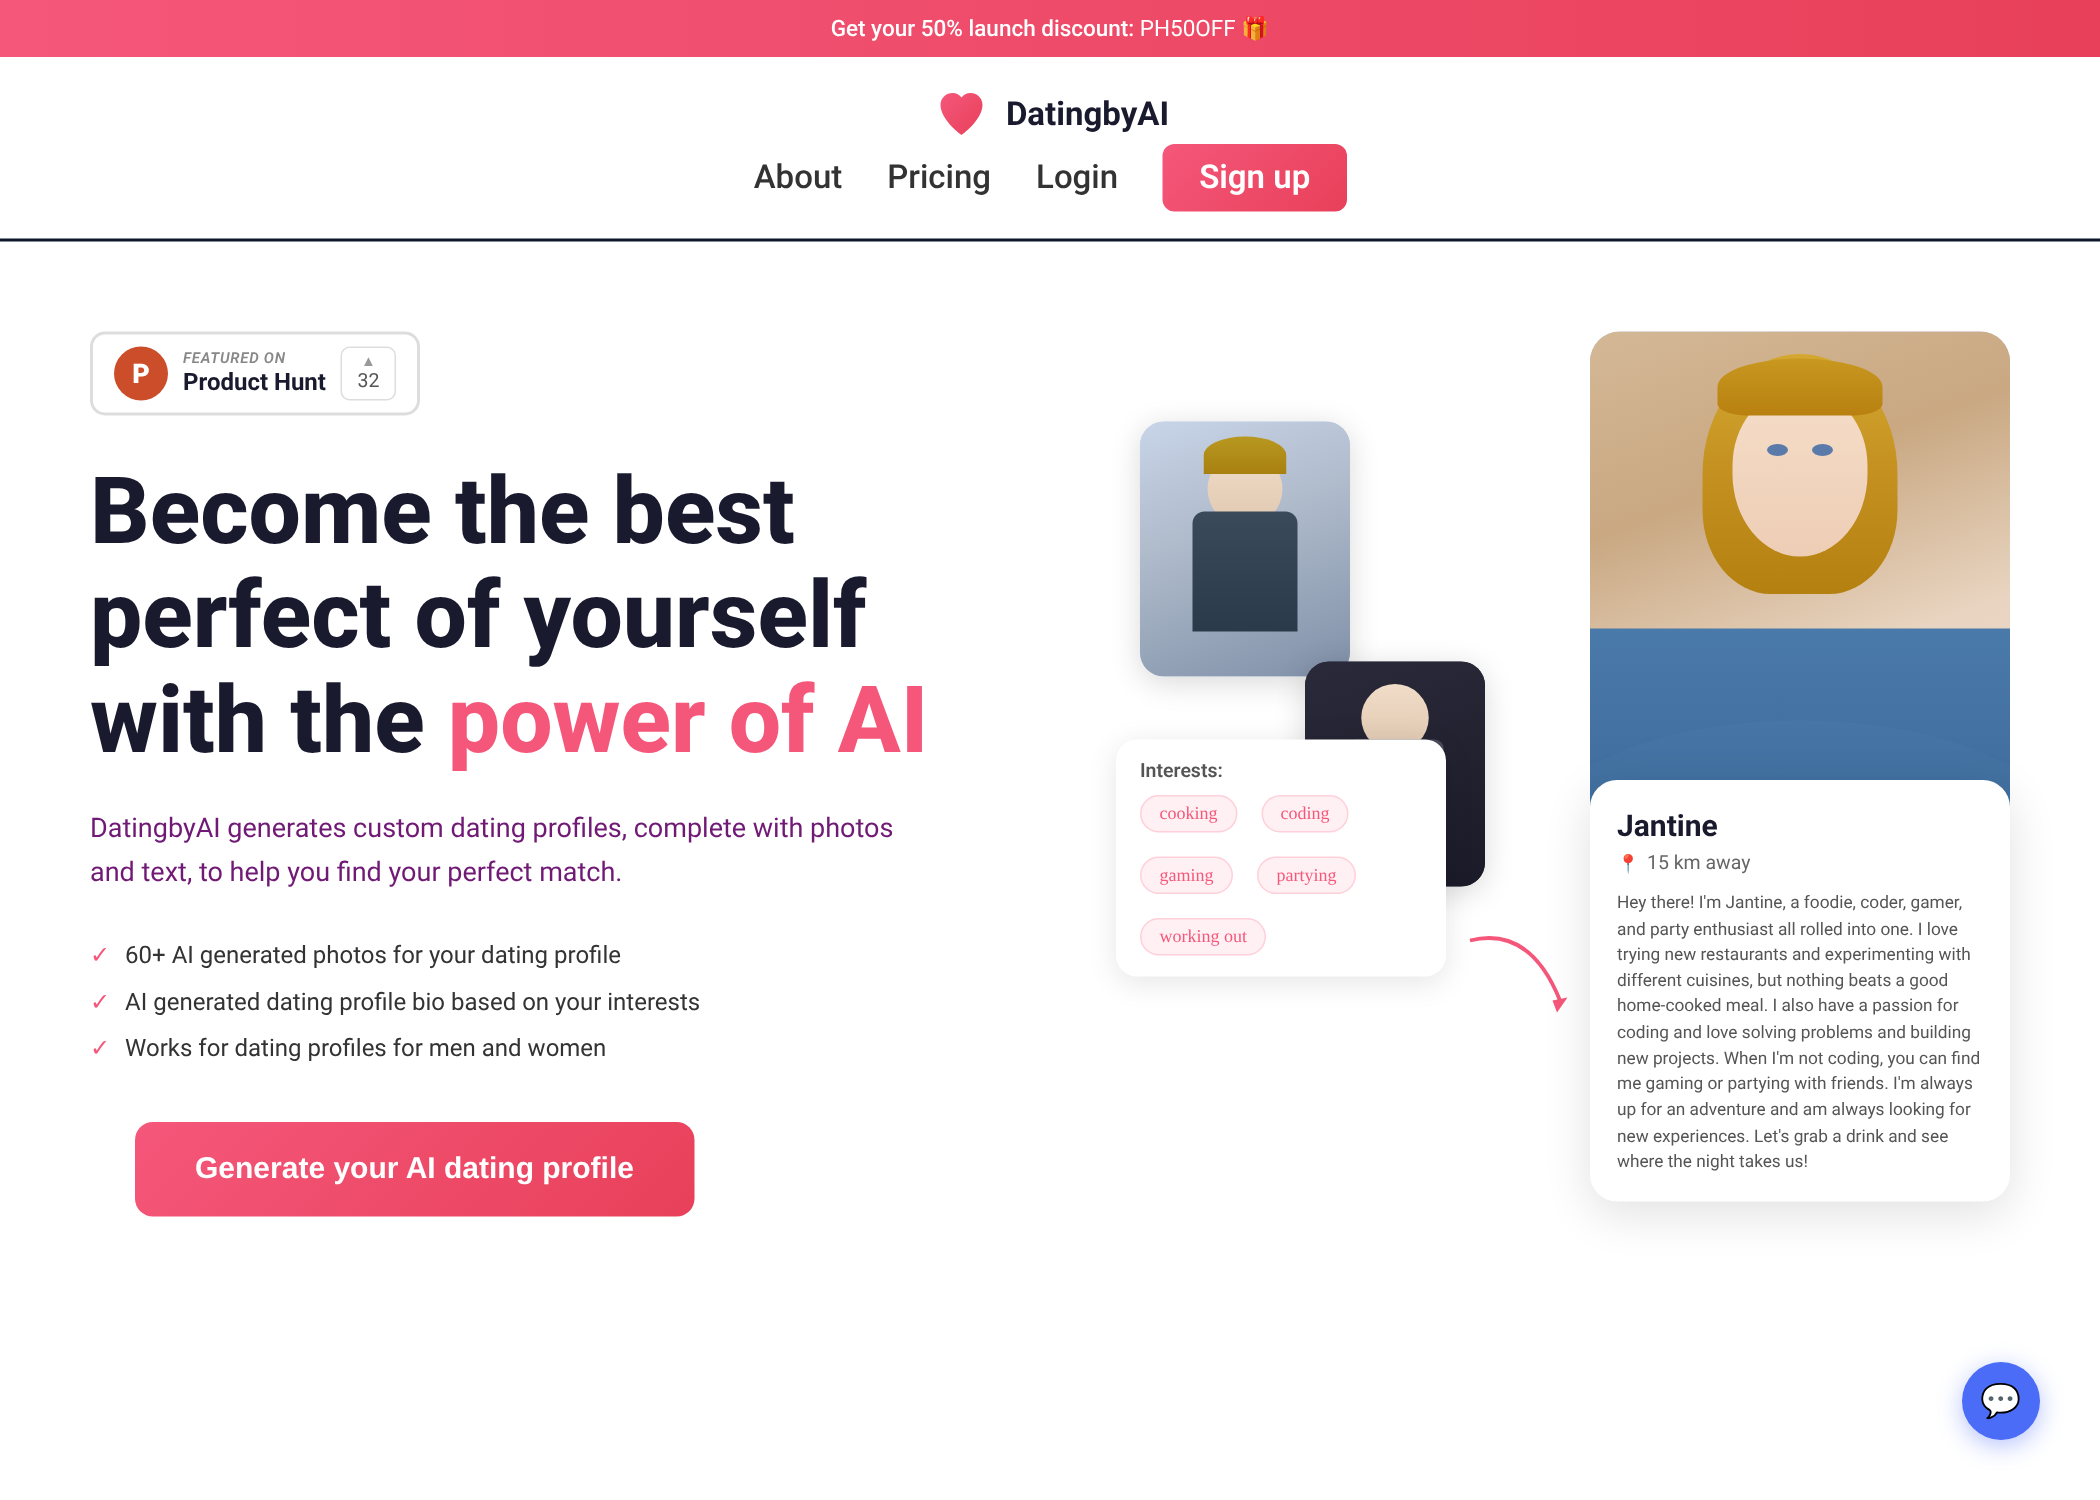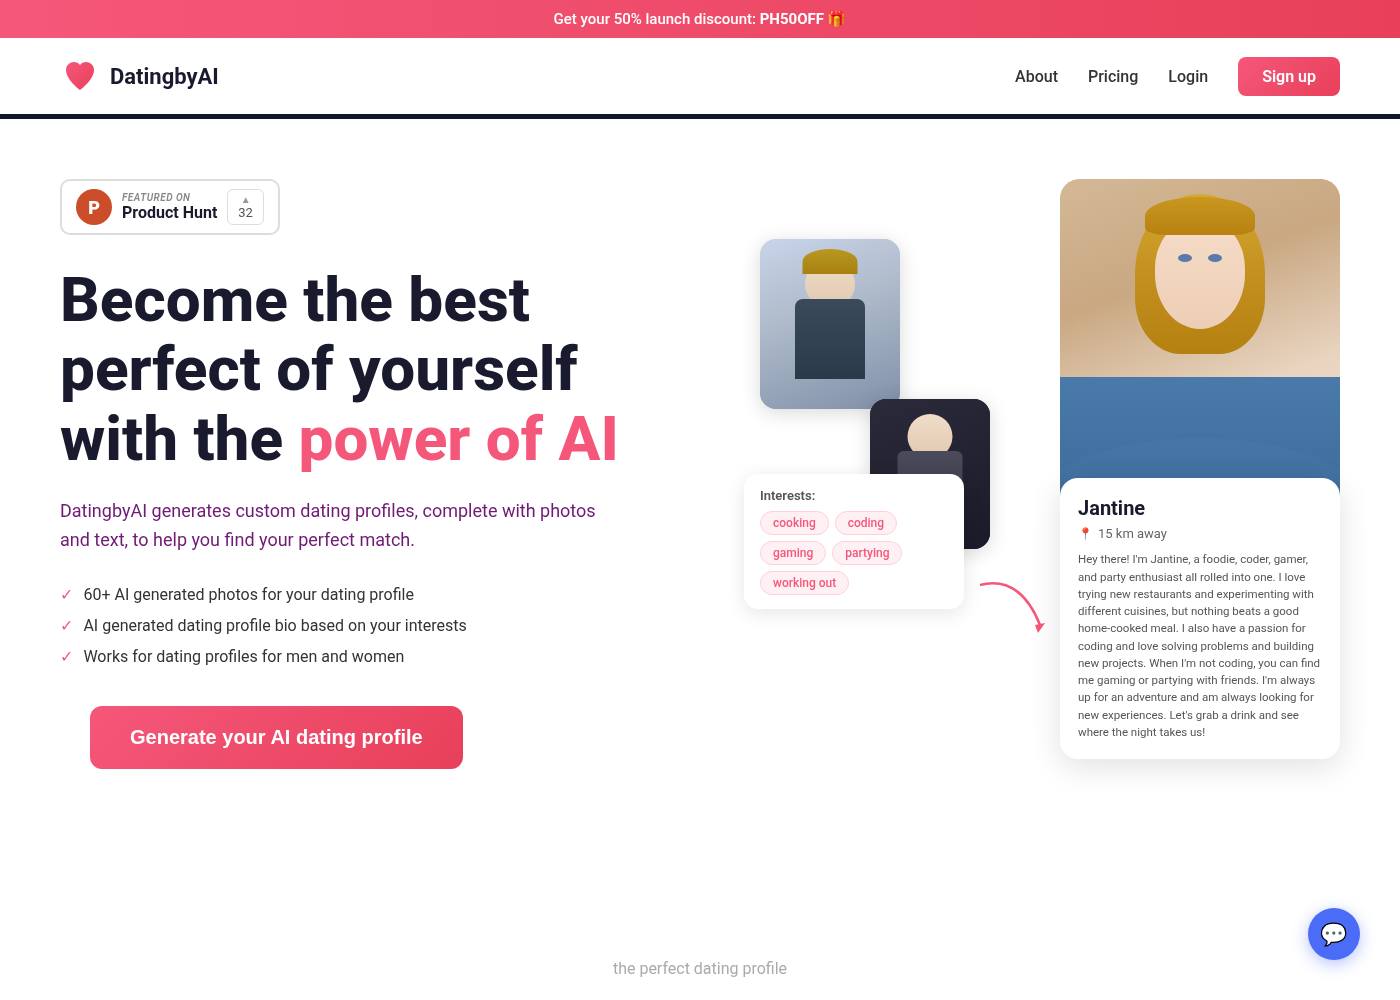--- a/index.html
+++ b/index.html
@@ -7,29 +7,30 @@
 
     
     .top-banner {
       background: linear-gradient(90deg, #f5577a, #e8405a);
       color: white;
       text-align: center;
       padding: 10px 0;
       font-size: 15px;
       font-weight: 500;
     }
-    .top-banner strong { font-weight: 700; }
+    .top-banner strong { font-weight: 400; }
 
     
     nav {
       display: flex;
       align-items: center;
       justify-content: space-between;
-      padding: 18px 60px;
-      border-bottom: 5px solid #0f172a;
+      padding: 18px 34px;
+      border-bottom: 2px solid #0f172a;
+      flex-direction: column;
     }
     .nav-logo {
       display: flex;
       align-items: center;
       gap: 10px;
       font-size: 22px;
       font-weight: 700;
       color: #1a1a2e;
     }
     .heart-icon {
@@ -37,21 +38,21 @@
       height: 40px;
     }
     .nav-links {
       display: flex;
       align-items: center;
       gap: 30px;
     }
     .nav-links a {
       text-decoration: none;
       color: #333;
-      font-size: 16px;
+      font-size: 22px;
       font-weight: 500;
     }
     .nav-signup {
       background: linear-gradient(135deg, #f5577a, #e8405a);
       color: white !important;
       padding: 10px 24px;
       border-radius: 8px;
       font-weight: 600 !important;
     }
 
@@ -271,21 +272,22 @@
     }
     .interests-label-main {
       font-size: 13px;
       font-weight: 600;
       color: #555;
       margin-bottom: 8px;
     }
     .tags {
       display: flex;
       flex-wrap: wrap;
-      gap: 6px;
+      gap: 16px;
+      font-family: Liberation Serif, serif;
     }
     .tag {
       background: #fff0f3;
       color: #f5577a;
       border: 1px solid #ffd0da;
       padding: 4px 12px;
       border-radius: 20px;
       font-size: 12px;
       font-weight: 500;
     }

